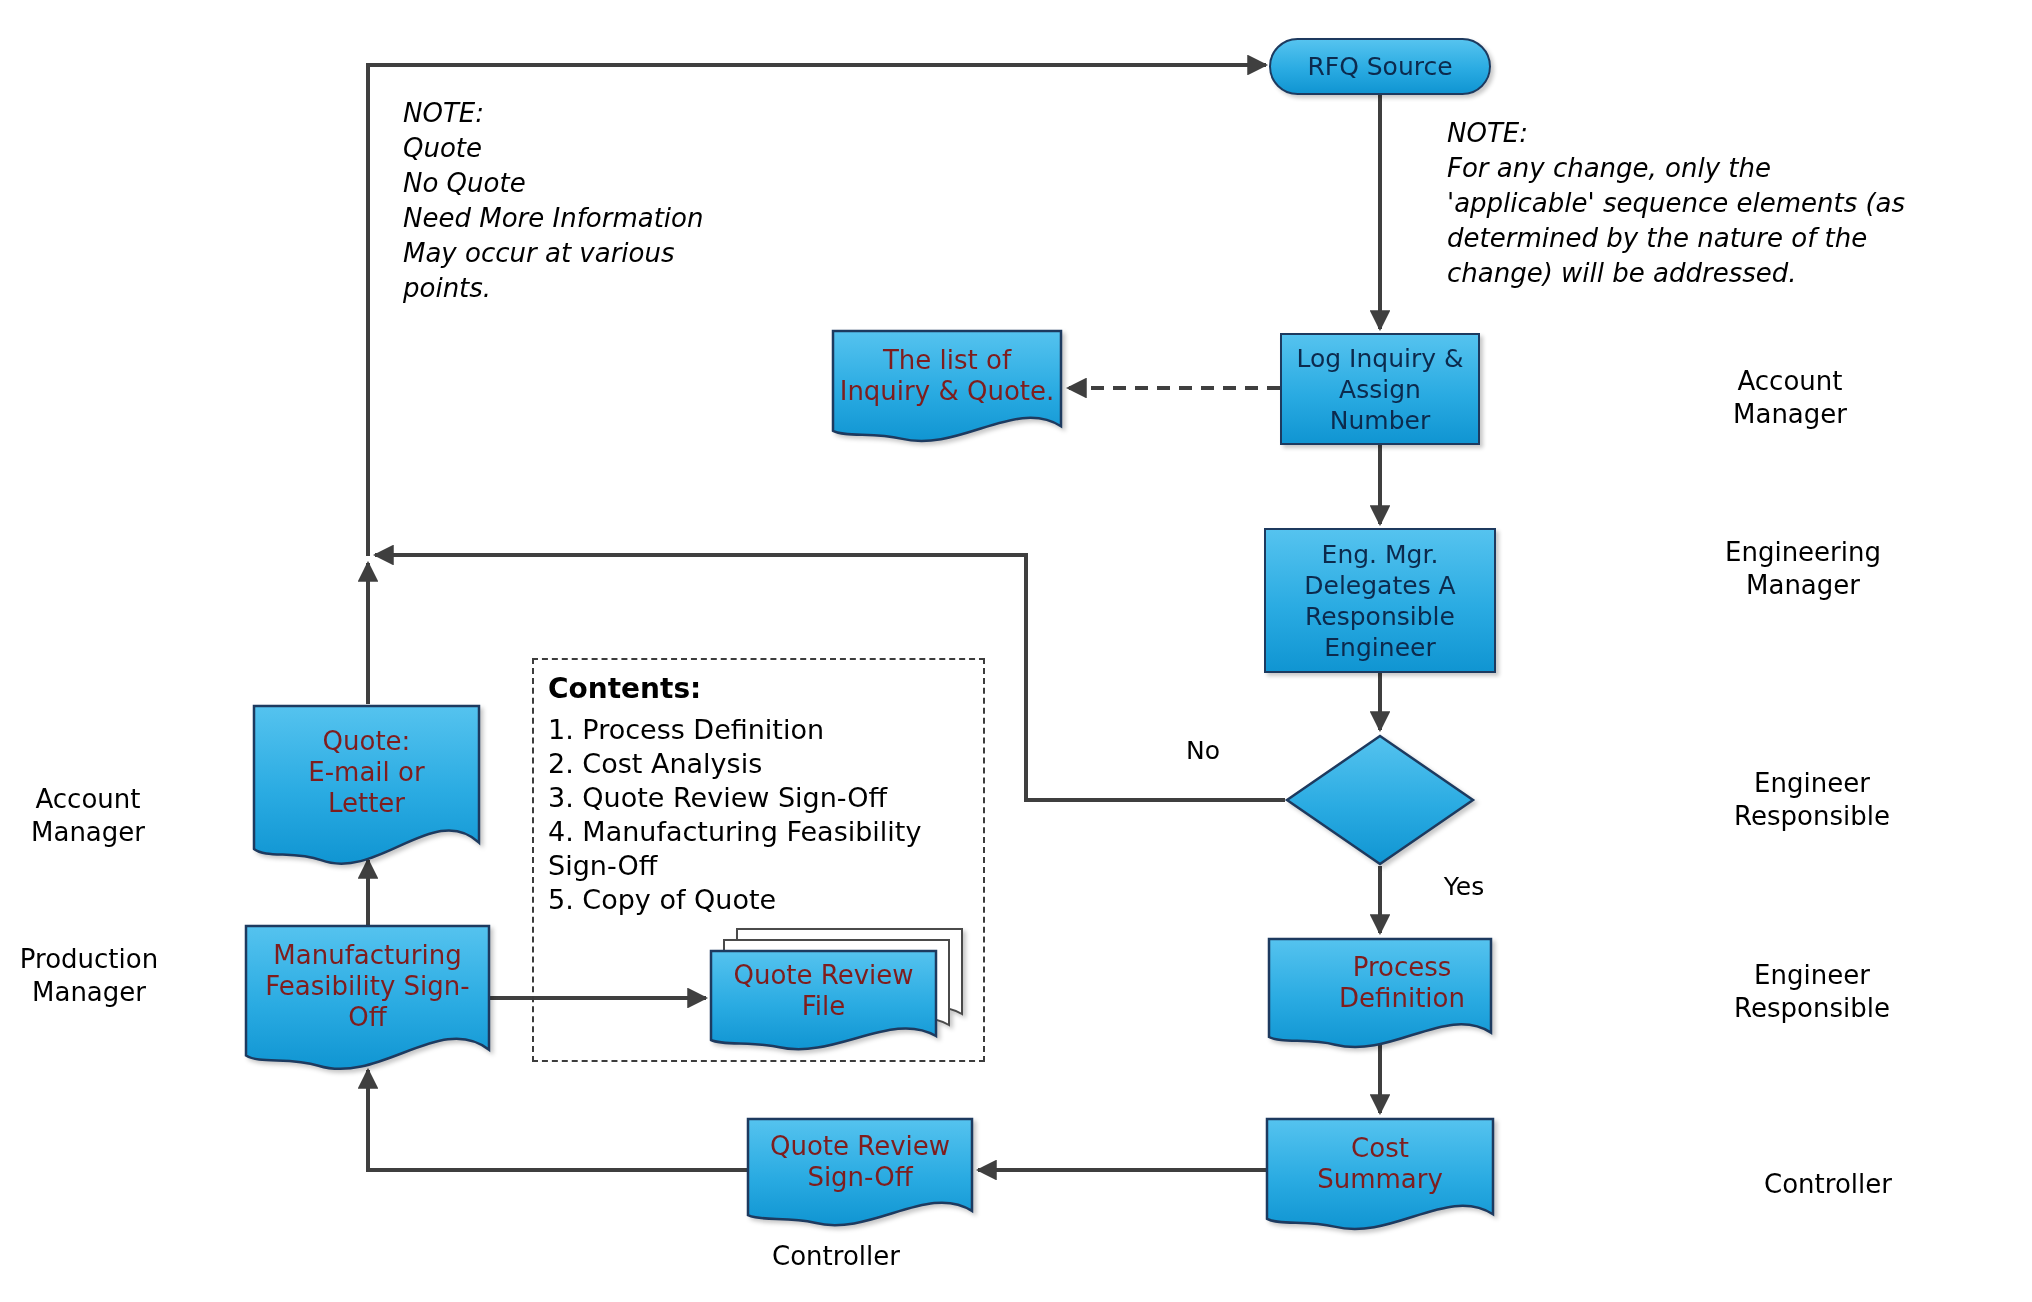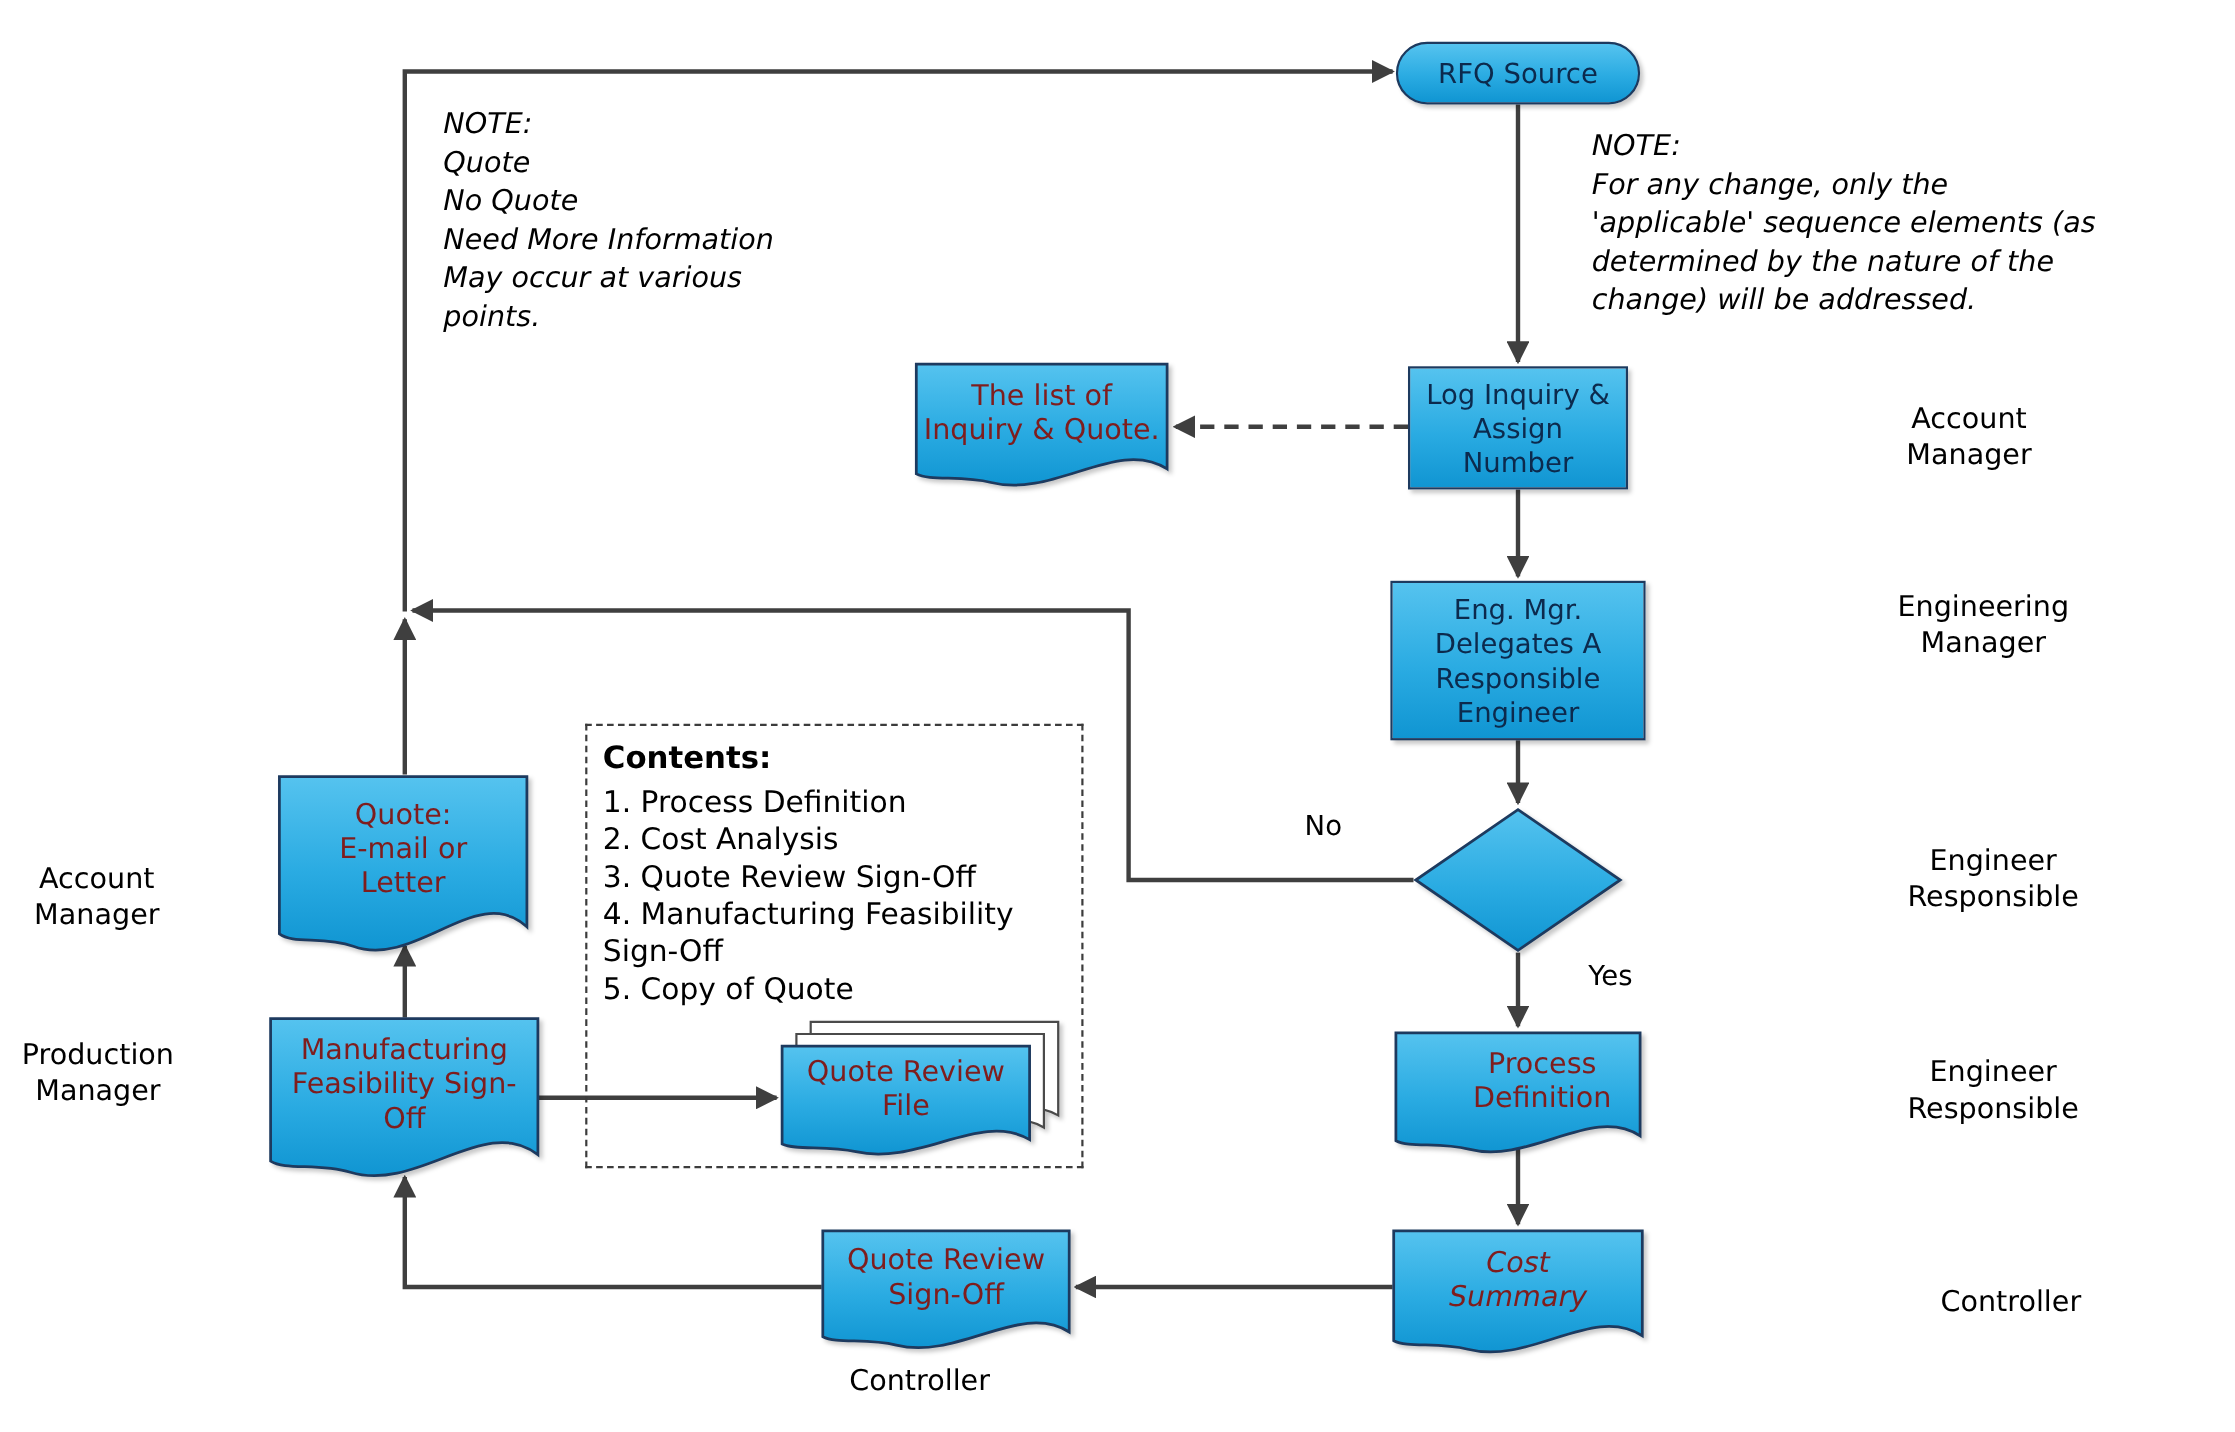--- a/index.html
+++ b/index.html
@@ -140,21 +140,21 @@
   <svg class="shape docshape" style="left:1266px;top:1118px;" width="228" height="112">
       <defs>
         <linearGradient id="gradDoc2" x1="0" y1="0" x2="0" y2="1">
           <stop offset="0" stop-color="#55c3ef"></stop>
           <stop offset="0.55" stop-color="#2aabe2"></stop>
           <stop offset="1" stop-color="#1095d2"></stop>
         </linearGradient>
       </defs>
       <path d="M1,1 H227 V96.3 C182.4,67.2 125.4,123.2 68.4,108.6 C41.0,101.9 13.7,107.5 1,100.8 Z" fill="url(#gradDoc2)" stroke="#1d3a5f" stroke-width="2.5"></path>
     </svg>
-  <div class="doc-label" style="left:1266px;top:1118px;width:228px;height:92px;font-style:italic;">Cost
+  <div class="doc-label" style="left:1266px;top:1118px;width:228px;height:92px;">Cost
 Summary</div>
 
   <svg class="shape docshape" style="left:747px;top:1118px;" width="226" height="108">
       <defs>
         <linearGradient id="gradDoc3" x1="0" y1="0" x2="0" y2="1">
           <stop offset="0" stop-color="#55c3ef"></stop>
           <stop offset="0.55" stop-color="#2aabe2"></stop>
           <stop offset="1" stop-color="#1095d2"></stop>
         </linearGradient>
       </defs>

